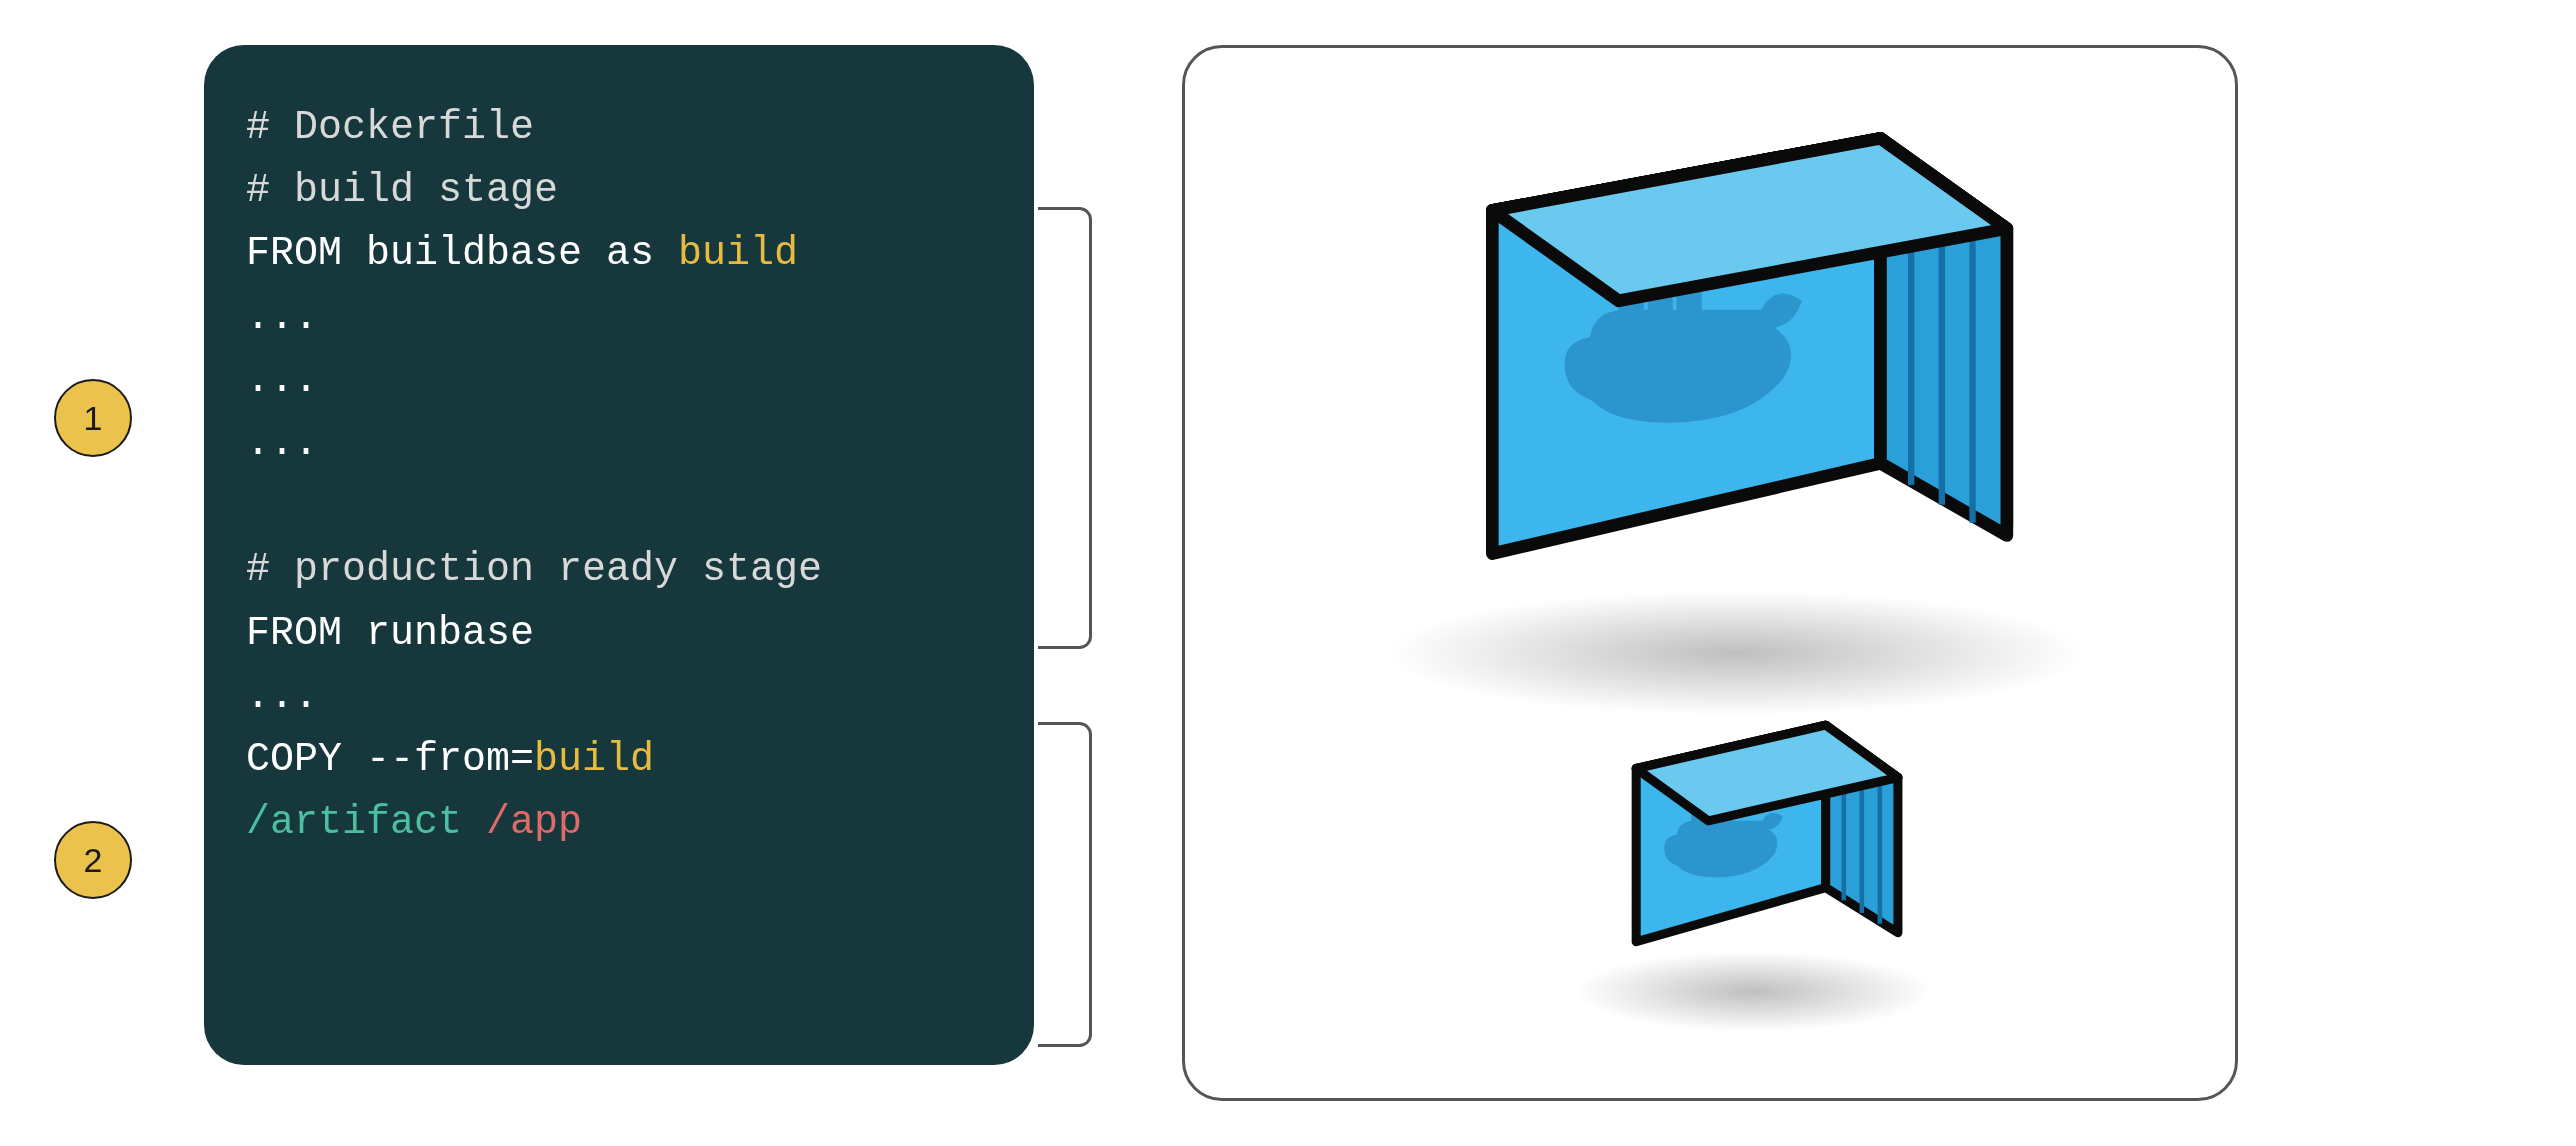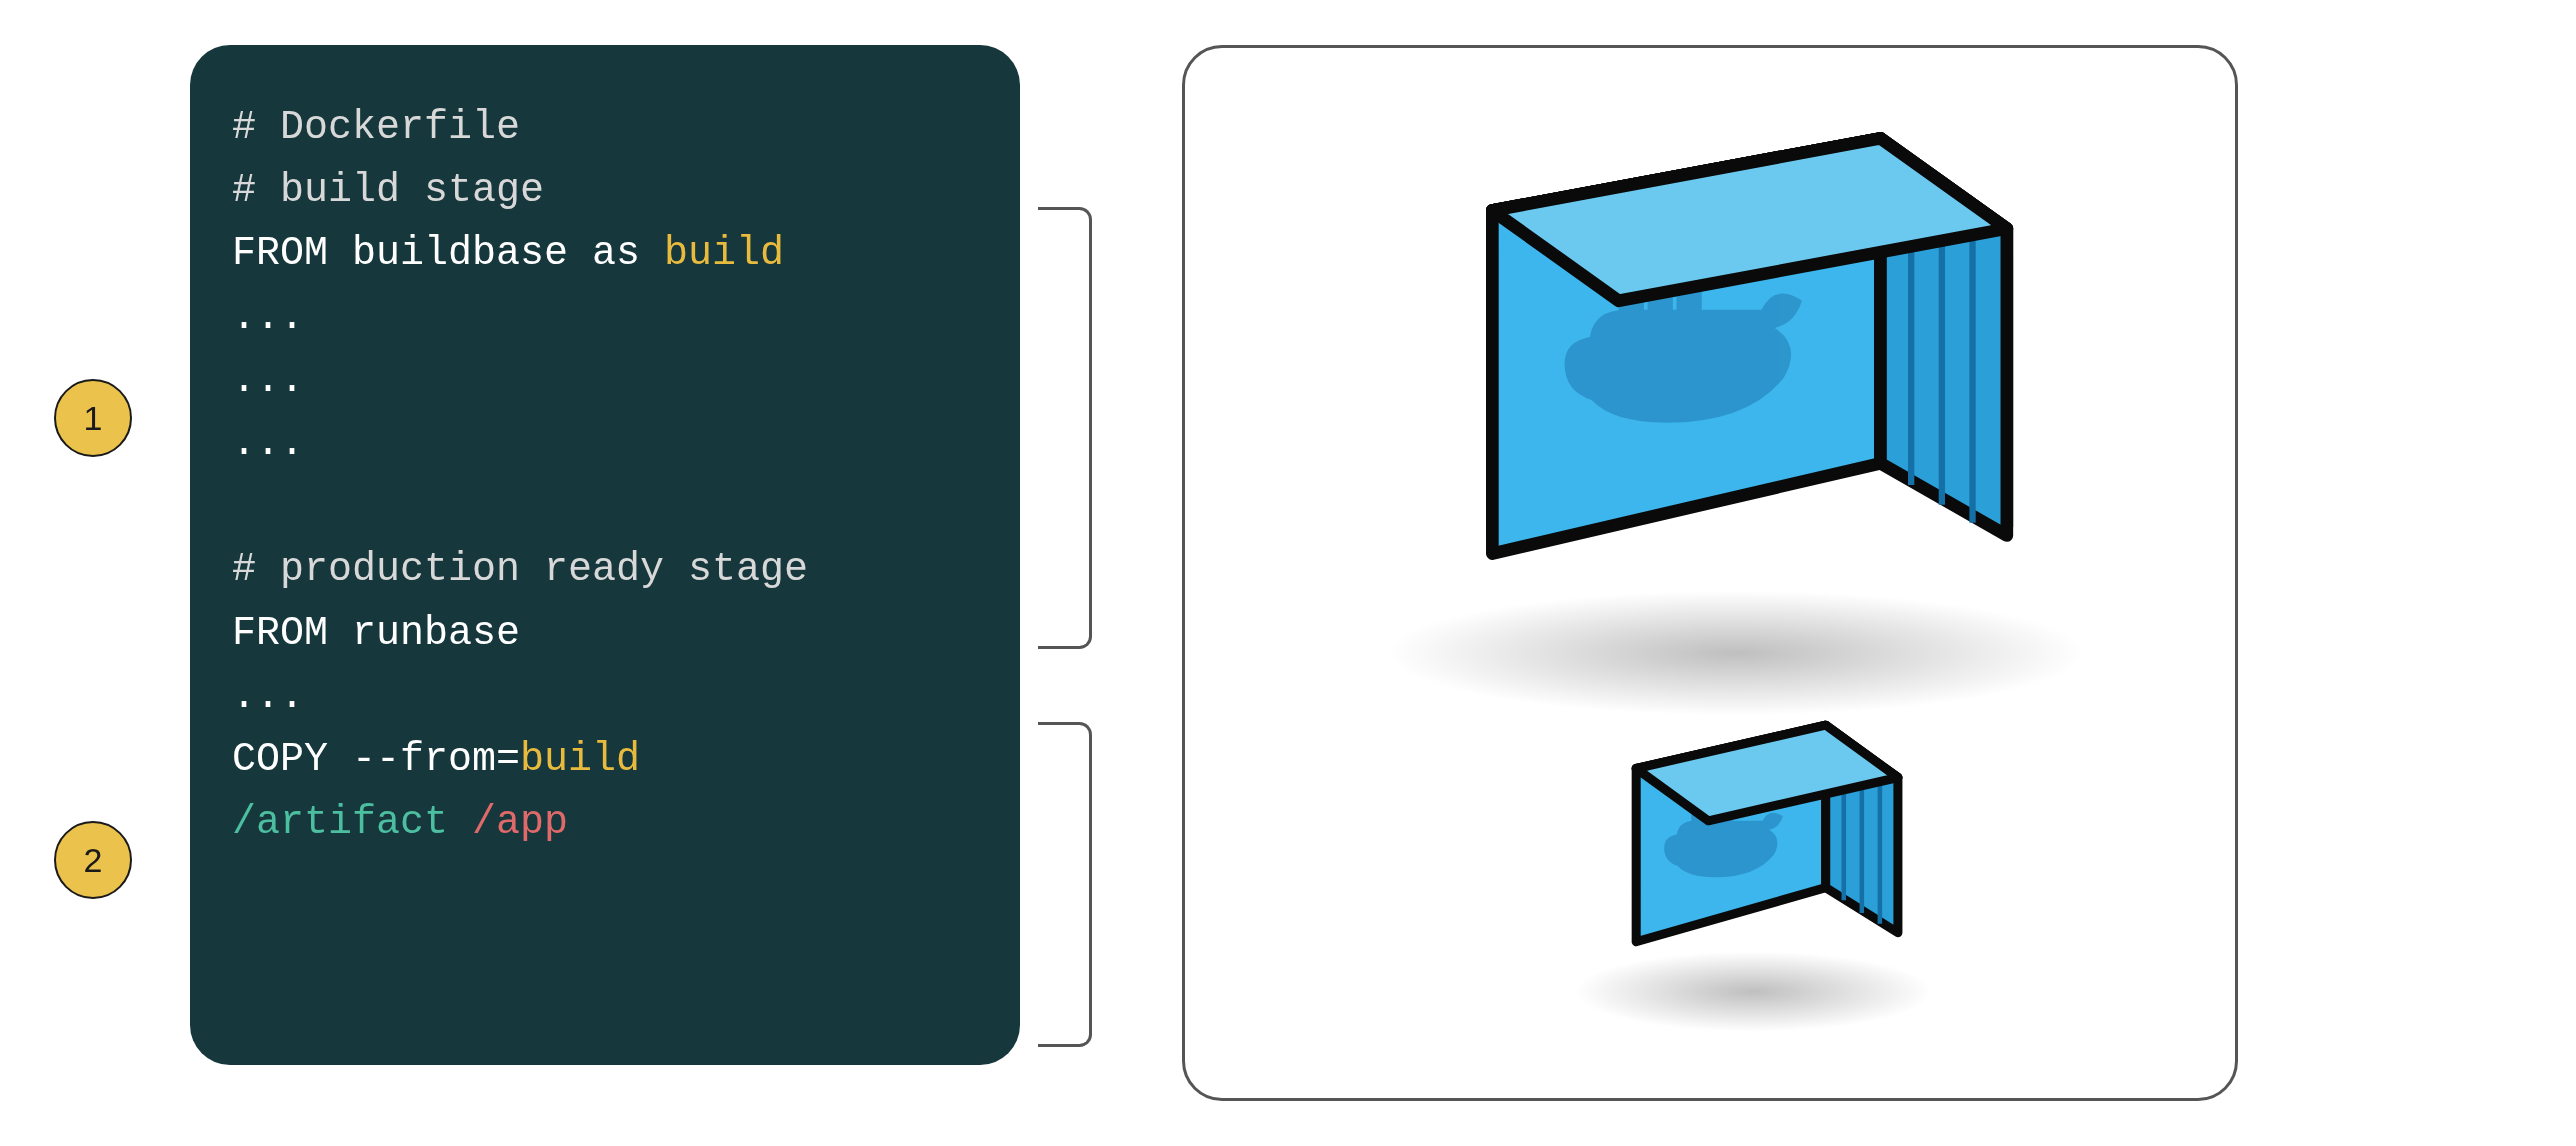--- a/index.html
+++ b/index.html
@@ -37,21 +37,21 @@
     font-family: Arial, sans-serif;
     font-size: 34px;
     font-weight: 500;
     color: #1a1a1a;
   }
   .badge-1 { left: 9px; top: 334px; }
   .badge-2 { left: 9px; top: 776px; }
 
   .code-block {
     position: absolute;
-    left: 145px;
+    left: 159px;
     top: 0;
     width: 830px;
     height: 1020px;
     background: #16373c;
     border-radius: 40px;
     padding: 51px 42px;
     font-size: 40px;
     line-height: 1.58;
     color: #ffffff;
     white-space: pre;

